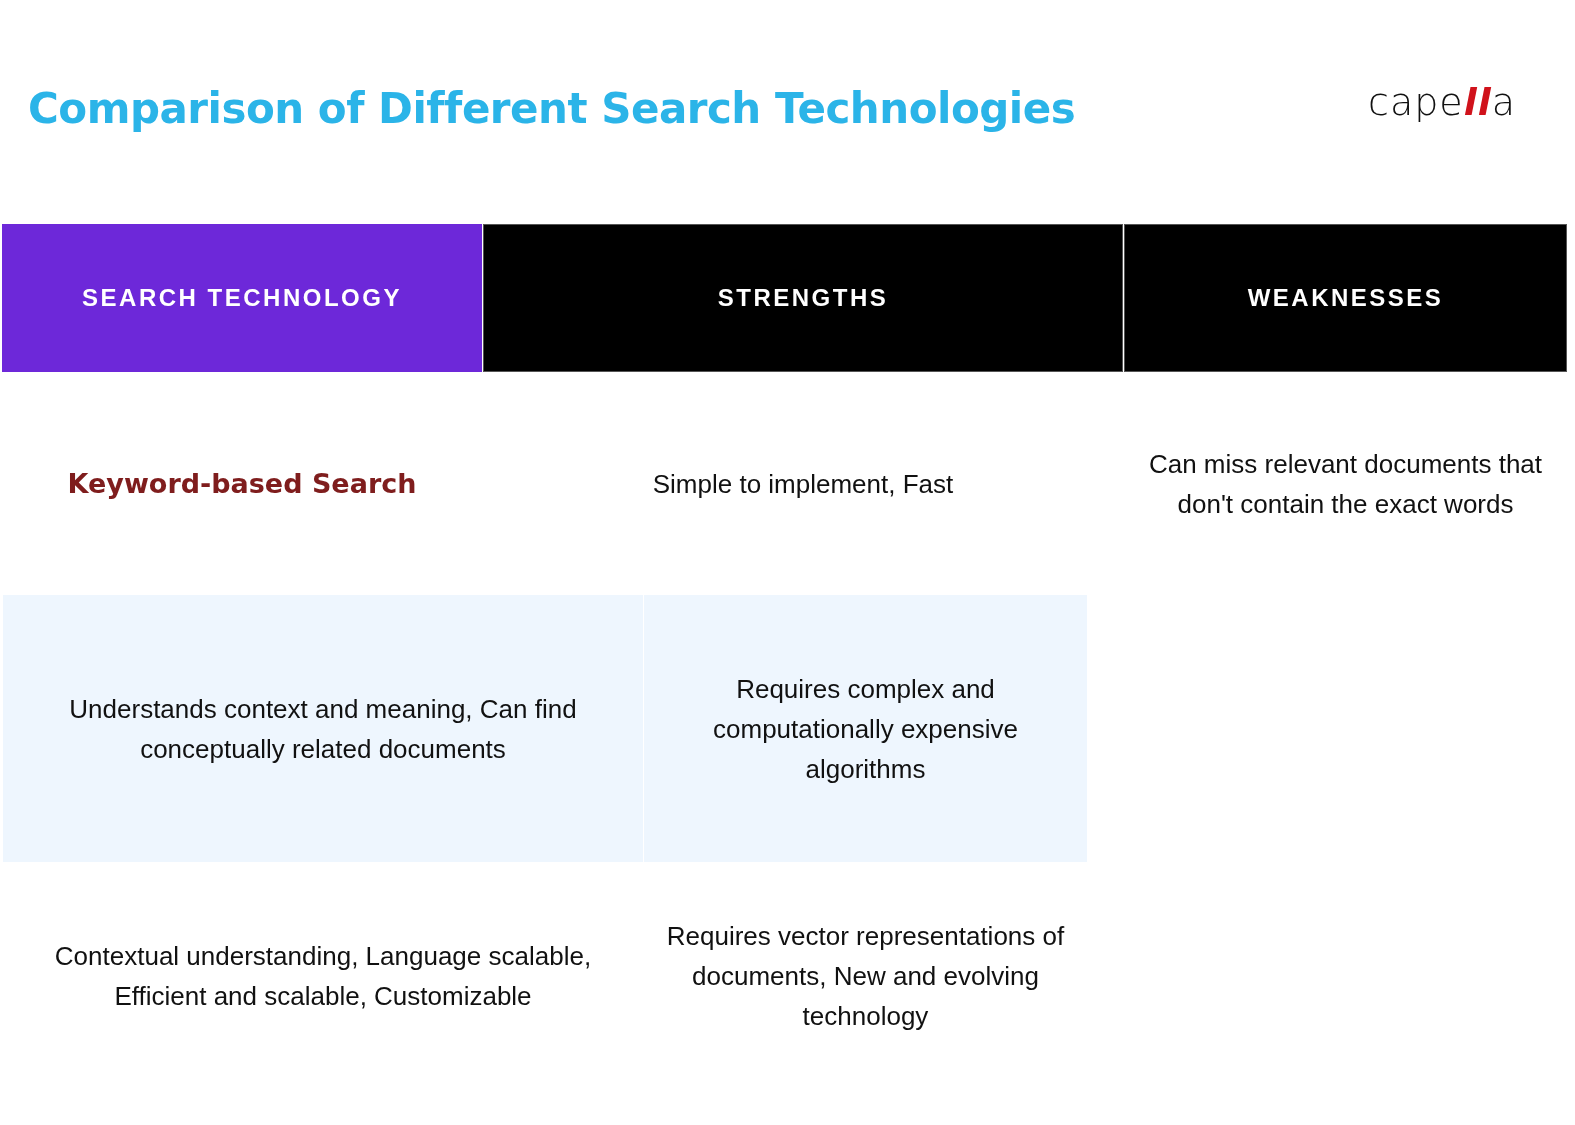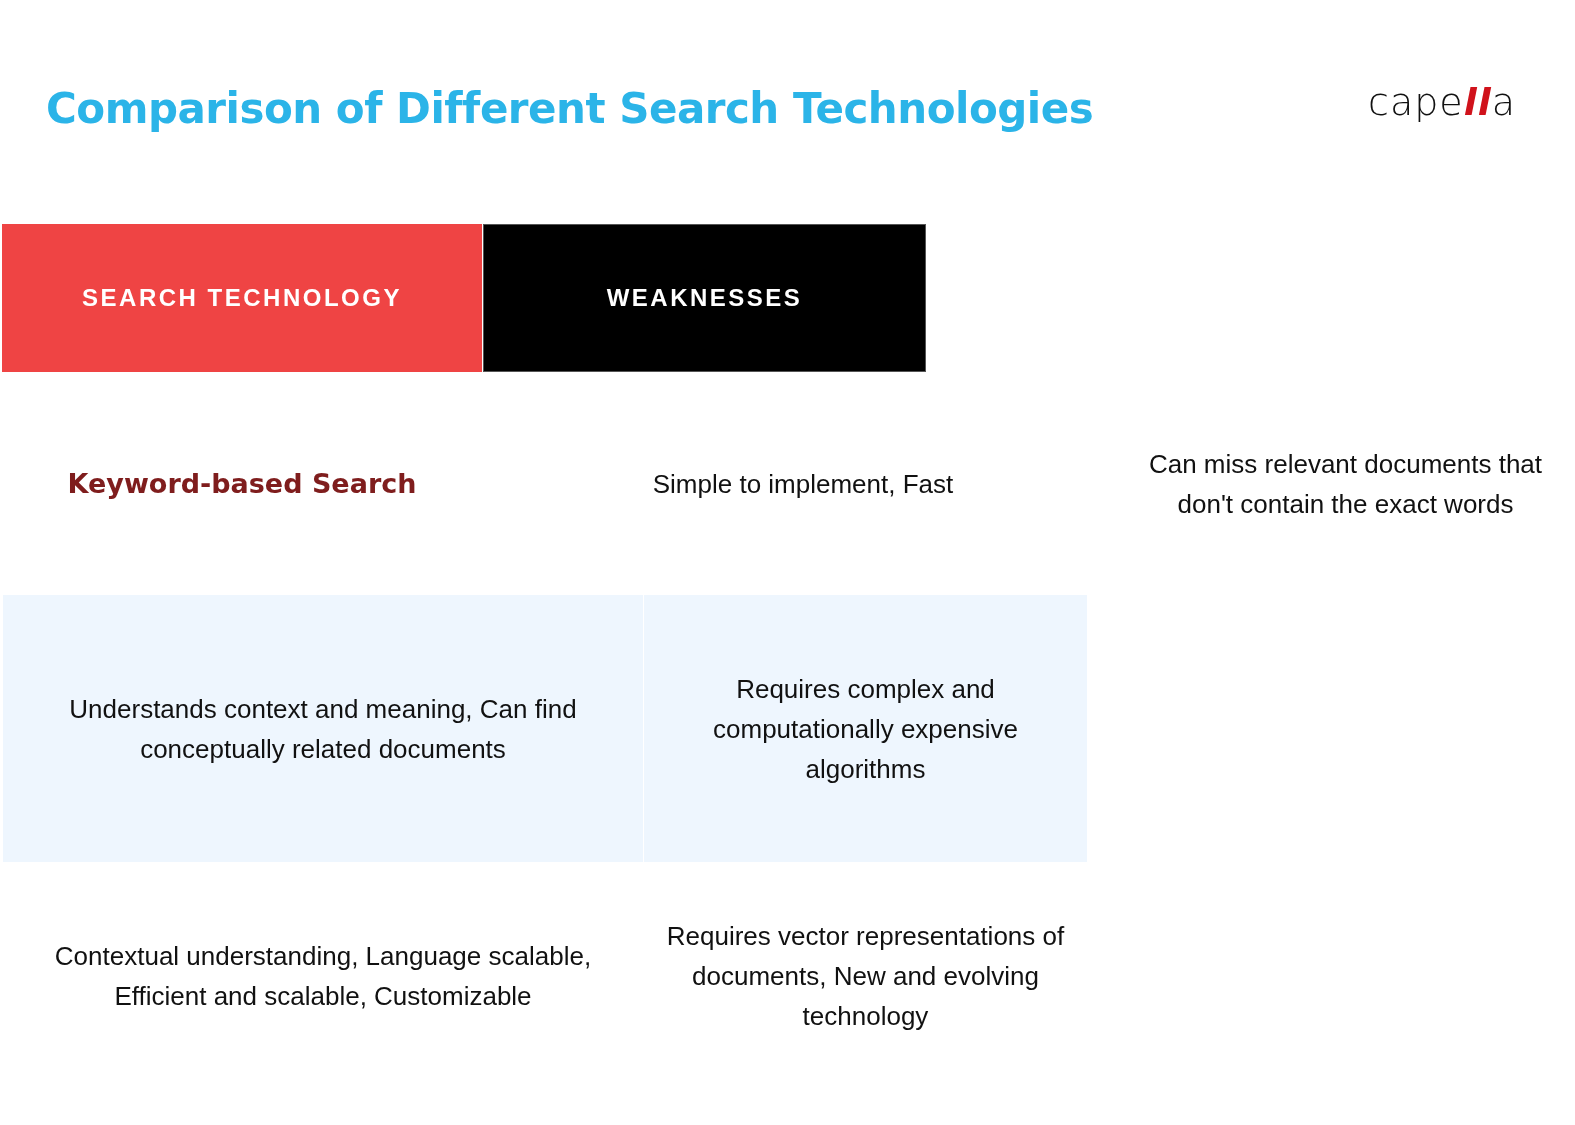--- a/index.html
+++ b/index.html
@@ -1,41 +1,42 @@
 <!DOCTYPE html>
 <html><head>
 <meta charset="utf-8">
 <style>
   html, body { margin:0; padding:0; background:#ffffff; }
   body { width:1575px; height:1125px; position:relative; overflow:hidden; font-family:"Liberation Sans", sans-serif; }
-  .title { position:absolute; left:46px; top:84px; font-size:42px; font-weight:bold; color:#2bb4e8; letter-spacing:-0.5px; font-family:"DejaVu Sans", sans-serif; }
+  .title { position:absolute; left:28px; top:84px; font-size:42px; font-weight:bold; color:#2bb4e8; letter-spacing:-0.5px; font-family:"DejaVu Sans", sans-serif; }
   .logo { position:absolute; left:1368px; top:80px; font-size:38px; color:#111; font-family:"DejaVu Sans", sans-serif; font-weight:200; letter-spacing:1px; }
   .logo .ll { color:#d0121b; font-style:italic; font-weight:bold; }
   .table { position:absolute; left:2px; top:224px; width:1565px; }
   .row { display:flex; }
   .cell { box-sizing:border-box; display:flex; align-items:center; justify-content:center; text-align:center; padding:0 6px; }
   .c1 { width:480px; } .c2 { width:640px; margin-left:1px; } .c3 { width:443px; margin-left:1px; }
   .hdr .cell { height:148px; font-weight:bold; font-size:24px; letter-spacing:2.5px; color:#fff; }
-  .hdr .c1 { background:#ef4444; }
+  .hdr .c1 { background:#6d28d9; }
   .hdr .c2, .hdr .c3 { background:#000; border:1px solid #555; }
   .r1 .cell { height:223px; background:#fff; }
   .r2 .cell { height:267px; background:#eef6fe; }
   .r3 .cell { height:228px; background:#fff; }
   .name { font-weight:bold; font-size:27px; color:#7f1d1d; font-family:"DejaVu Sans", sans-serif; }
   .txt { font-size:26px; color:#111; line-height:40px; }
 </style>
 </head>
 <body>
 
 <div class="title">Comparison of Different Search Technologies</div>
 <div class="logo"><span>cape</span><span class="ll">ll</span><span>a</span></div>
 
 <div class="table">
   <div class="row hdr">
     <div class="cell c1">SEARCH TECHNOLOGY</div>
+    <div class="cell c2">STRENGTHS</div>
     <div class="cell c3">WEAKNESSES</div>
   </div>
   <div class="row r1">
     <div class="cell c1 name">Keyword-based Search</div>
     <div class="cell c2 txt">Simple to implement, Fast</div>
     <div class="cell c3 txt">Can miss relevant documents that don't contain the exact words</div>
   </div>
   <div class="row r2">
     <div class="cell c2 txt" style="padding:16px 30px">Understands context and meaning, Can find conceptually related documents</div>
     <div class="cell c3 txt" style="padding:0 50px">Requires complex and computationally expensive algorithms</div>

